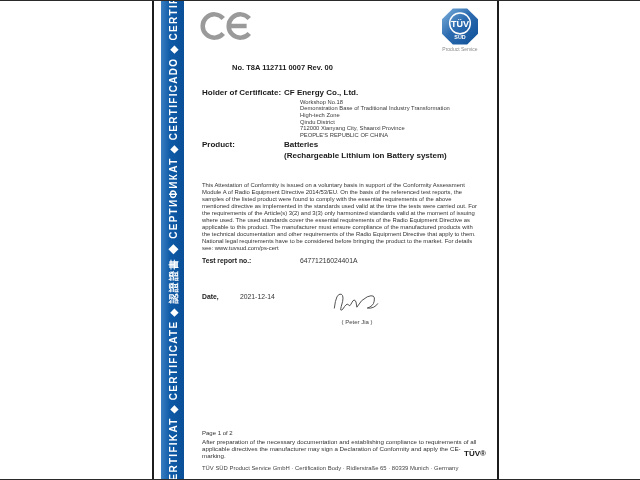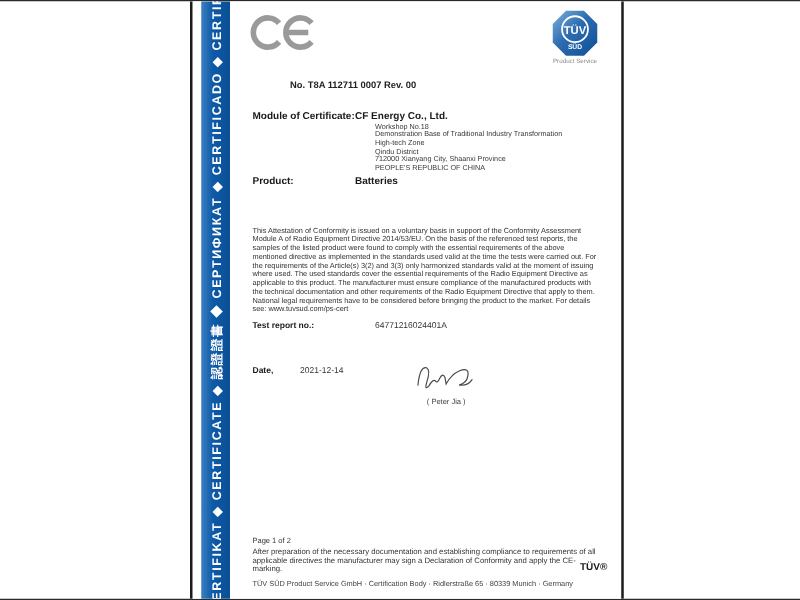--- a/index.html
+++ b/index.html
@@ -79,31 +79,32 @@
         </defs>
         <polygon points="12,0 28,0 40,12 40,28 28,40 12,40 0,28 0,12" fill="url(#octg)"></polygon>
         <circle cx="20" cy="16.5" r="11.5" fill="none" stroke="#ffffff" stroke-width="1.6"></circle>
         <text x="20" y="20.5" text-anchor="middle" font-family="Liberation Sans, sans-serif" font-size="10" font-weight="bold" fill="#ffffff">TÜV</text>
         <text x="20" y="34" text-anchor="middle" font-family="Liberation Sans, sans-serif" font-size="6" font-weight="bold" fill="#ffffff">SÜD</text>
       </svg>
       <div class="abs logo-caption">Product Service</div>
 
       <div class="abs cert-no">No. T8A 112711 0007 Rev. 00</div>
 
-      <div class="abs label-col" style="top:87px;">Module of Certificate:</div>
+      <div class="abs label-col" style="top:87px;">Holder of Certificate:</div>
       <div class="abs value-col" style="top:87px;">CF Energy Co., Ltd.</div>
       <div class="abs addr" style="top:97.5px;">Workshop No.18</div>
       <div class="abs addr" style="top:104.2px;">Demonstration Base of Traditional Industry Transformation</div>
       <div class="abs addr" style="top:110.9px;">High-tech Zone</div>
       <div class="abs addr" style="top:117.6px;">Qindu District</div>
       <div class="abs addr" style="top:124.3px;">712000 Xianyang City, Shaanxi Province</div>
       <div class="abs addr" style="top:131px;">PEOPLE'S REPUBLIC OF CHINA</div>
 
       <div class="abs label-col" style="top:139px;text-align:right;">Product:</div>
       <div class="abs value-col" style="top:139px;text-align:center;">Batteries</div>
+      <div class="abs value-col" style="top:149.5px;">(Rechargeable Lithium ion Battery system)</div>
 
       <div class="abs body-par">This Attestation of Conformity is issued on a voluntary basis in support of the Conformity Assessment Module A of Radio Equipment Directive 2014/53/EU. On the basis of the referenced test reports, the samples of the listed product were found to comply with the essential requirements of the above mentioned directive as implemented in the standards used valid at the time the tests were carried out. For the requirements of the Article(s) 3(2) and 3(3) only harmonized standards valid at the moment of issuing where used. The used standards cover the essential requirements of the Radio Equipment Directive as applicable to this product. The manufacturer must ensure compliance of the manufactured products with the technical documentation and other requirements of the Radio Equipment Directive that apply to them. National legal requirements have to be considered before bringing the product to the market. For details see: www.tuvsud.com/ps-cert</div>
 
       <div class="abs small-label" style="left:48px; top:256px;">Test report no.:</div>
       <div class="abs small-value" style="left:146px; top:256px;">64771216024401A</div>
 
       <div class="abs small-label" style="left:48px; top:292px;">Date,</div>
       <div class="abs small-value" style="left:86px; top:292px;">2021-12-14</div>
 
       <svg class="abs sig-svg" viewBox="0 0 60 34" aria-hidden="true">

